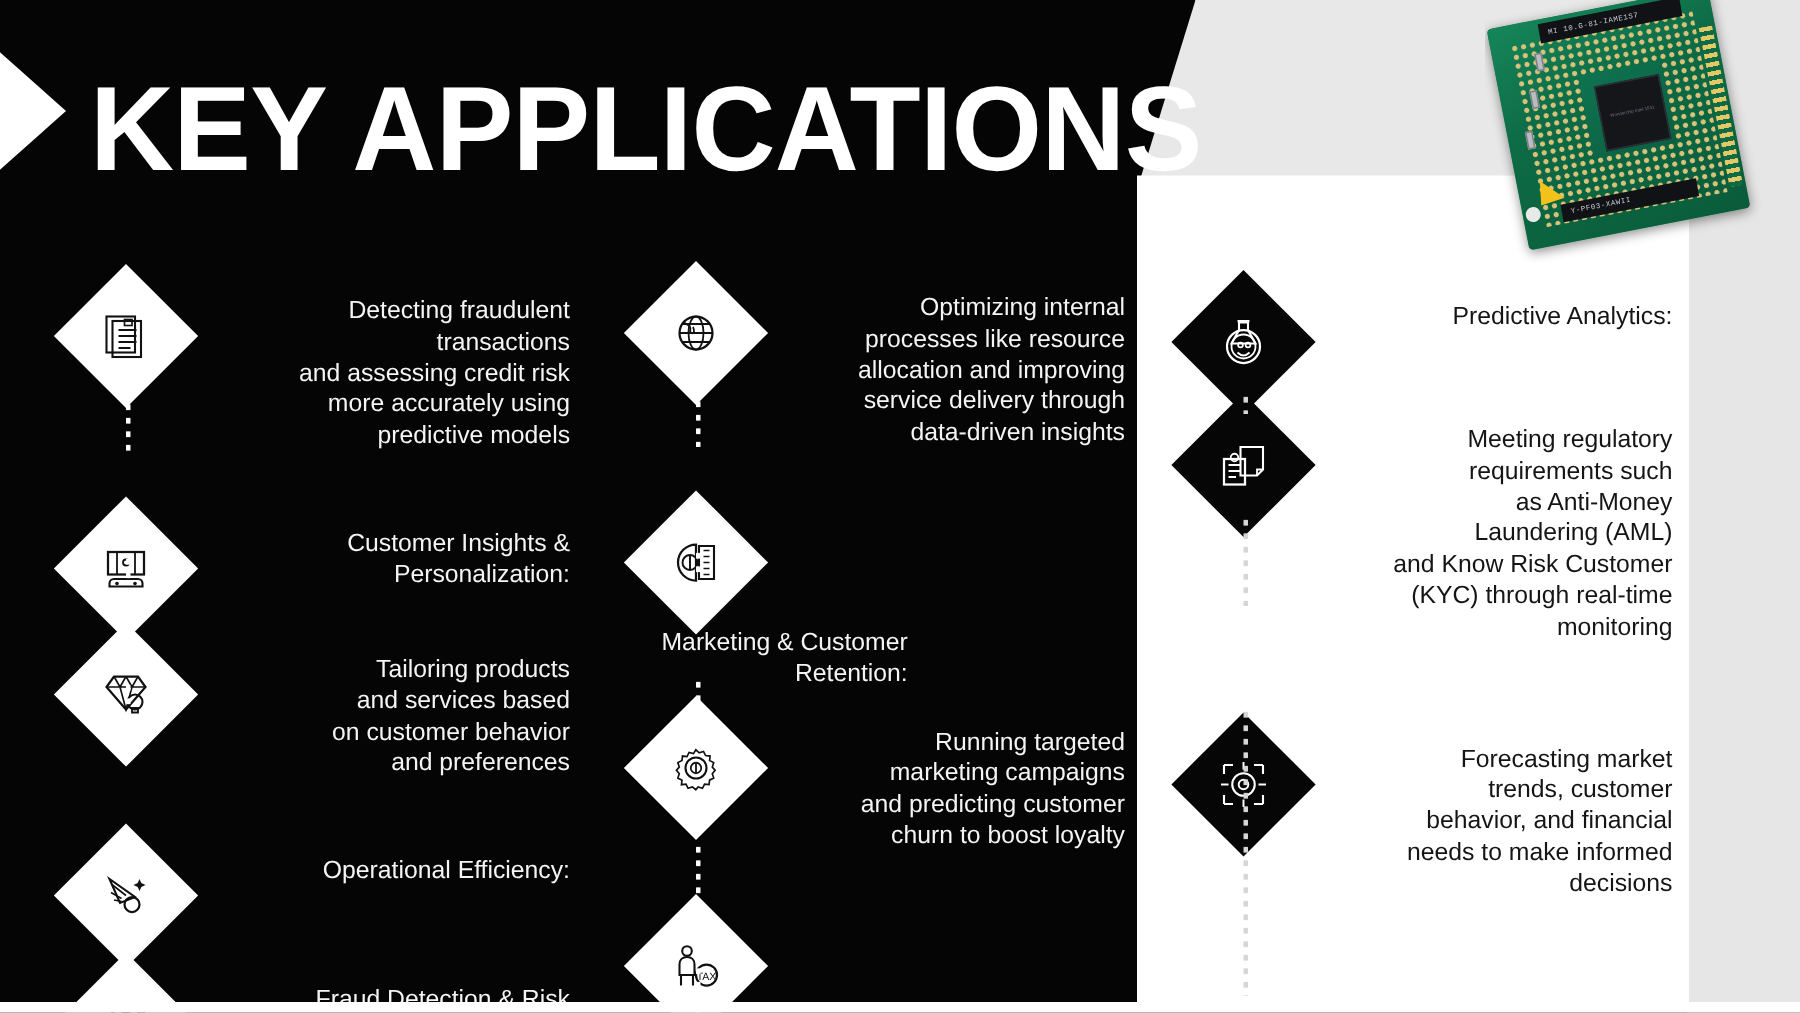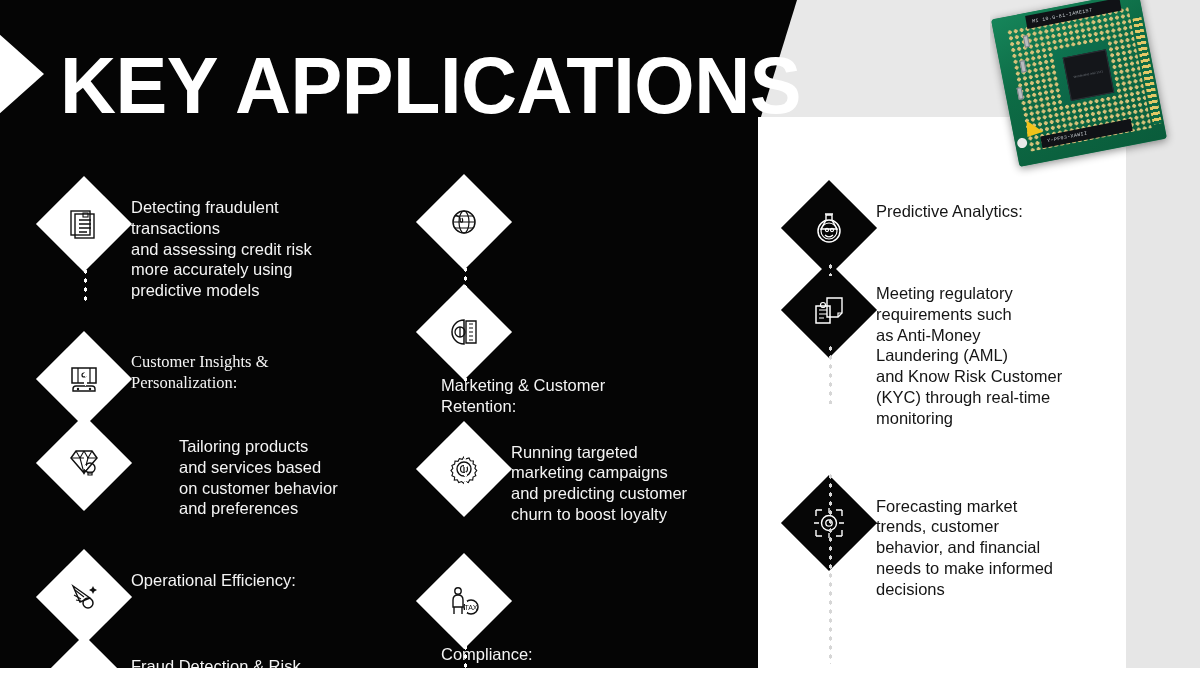--- a/index.html
+++ b/index.html
@@ -113,21 +113,21 @@
     background:#e9e9e9; border-radius:50%;
   }
   .chip-cap { position:absolute; width:5px; height:12px; background:#b9bcc0; border:1px solid #7d8085; }
 
   
   .col { position:absolute; }
   .col-1 { left:50px;  top:190px; width:330px; }
   .col-2 { left:430px; top:188px; width:320px; }
   .col-3 { left:795px; top:194px; width:320px; }
 
-  .item { position:relative; display:flex; align-items:flex-start; }
+  .item { position:relative; display:flex; align-items:flex-start;text-align:right; }
   .dia-cell { position:relative; width:70px; flex:0 0 70px; }
 
   .diamond {
     position:relative; width:68px; height:68px;
     transform:rotate(45deg);
     display:flex; align-items:center; justify-content:center;
   }
   .diamond.light { background:#ffffff; }
   .diamond.dark  { background:#060606; }
   .diamond .ico { transform:rotate(-45deg); width:34px; height:34px; display:block; }
@@ -211,21 +211,21 @@
               <rect x="16" y="6" width="5" height="4" fill="none" stroke="#111111" stroke-width="1.1"></rect>
             </svg>
           </div>
         </div>
         <div class="txt on-black">Detecting fraudulent
 transactions
 and assessing credit risk
 more accurately using
 predictive models</div>
       </div>
-      <div class="item" style="margin-bottom: 16px; font-family: Liberation Serif, serif;">
+      <div class="item" style="margin-bottom: 16px;">
         <div class="dia-cell">
           <div class="diamond light">
             <svg class="ico" viewBox="0 0 34 34">
               <rect x="5" y="6" width="24" height="15" fill="none" stroke="#111111" stroke-width="1.5"></rect>
               <path d="M11 6v15M23 6v15" stroke="#111111" stroke-width="1.2"></path>
               <circle cx="17" cy="13" r="2" fill="none" stroke="#111111" stroke-width="1.2"></circle>
               <path d="M9 24h16a3 3 0 0 1 3 3v2H6v-2a3 3 0 0 1 3-3z" fill="none" stroke="#111111" stroke-width="1.4"></path>
               <circle cx="11" cy="27" r="1.2" fill="#111111"></circle>
               <circle cx="23" cy="27" r="1.2" fill="#111111"></circle>
             </svg>
@@ -287,20 +287,25 @@
         <div class="dia-cell">
           <div class="diamond light">
             <svg class="ico" viewBox="0 0 34 34">
               <circle cx="17" cy="17" r="11" fill="none" stroke="#111111" stroke-width="1.5"></circle>
               <ellipse cx="17" cy="17" rx="5" ry="11" fill="none" stroke="#111111" stroke-width="1.2"></ellipse>
               <path d="M6 17h22M8 11h18M8 23h18" stroke="#111111" stroke-width="1.2" fill="none"></path>
               <path d="M9 10c2 2 3 1 4 3s-1 3 1 4 2-2 1-4" fill="none" stroke="#111111" stroke-width="1.2"></path>
             </svg>
           </div>
         </div>
+        <div class="txt on-black">Optimizing internal
+processes like resource
+allocation and improving
+service delivery through
+data-driven insights</div>
       </div>
       <div class="item" style="margin-bottom: 18px; flex-direction: column;">
         <div class="dia-cell">
           <div class="diamond light">
             <svg class="ico" viewBox="0 0 34 34">
               <path d="M17 5a12 12 0 0 0 0 24z" fill="none" stroke="#111111" stroke-width="1.5"></path>
               <circle cx="13" cy="17" r="5" fill="none" stroke="#111111" stroke-width="1.3"></circle>
               <path d="M13 12v10" stroke="#111111" stroke-width="1.3"></path>
               <path d="M19 6h10v22H19z" fill="none" stroke="#111111" stroke-width="1.4"></path>
               <path d="M22 9h4M22 13h4M22 17h4M22 21h4M22 25h4" stroke="#111111" stroke-width="1.1"></path>

